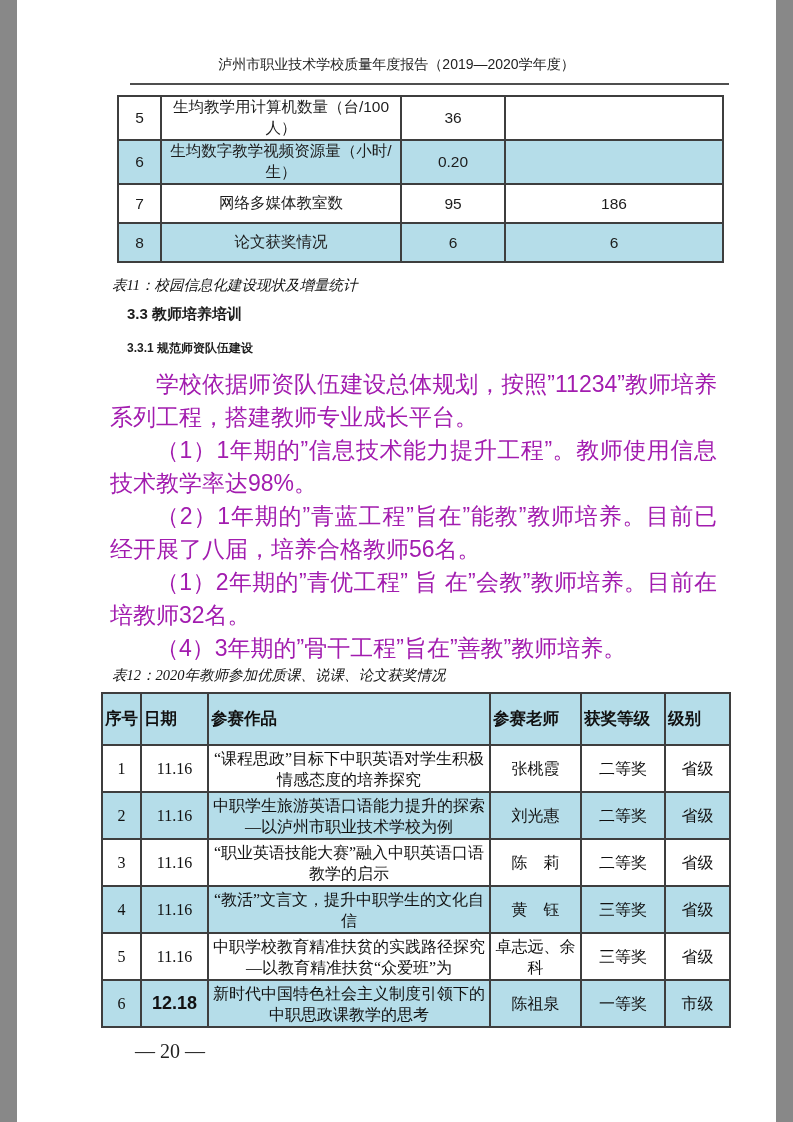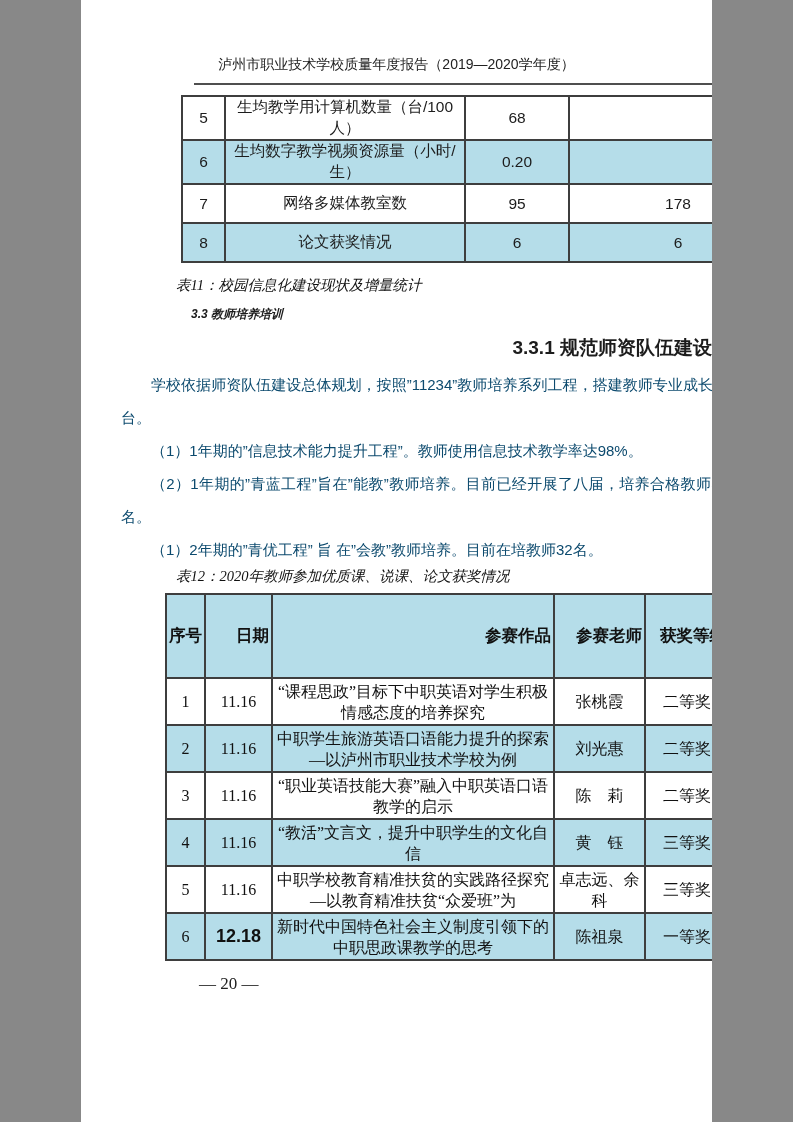--- a/index.html
+++ b/index.html
@@ -1,104 +1,105 @@
 <!DOCTYPE html>
 <html><head>
 <meta charset="utf-8">
 <style>
   html,body{margin:0;padding:0;background:#888;}
   .page{
-    width:631px;height:1122px;background:#ffffff;margin:0 auto;
+    width:759px;height:1122px;background:#ffffff;margin:0 auto;
     position:relative;overflow:hidden;
     font-family:"Liberation Sans", sans-serif;color:#1c1c1c;
   }
   
   .doc-header{padding-top:54px;text-align:center;font-size:14px;color:#222;line-height:20px;}
   .header-rule{margin:9px 0 0 113px;width:599px;border-top:2.5px solid #4f4f4f;height:0;}
   
   table{border-collapse:collapse;table-layout:fixed;}
   .t11{margin:10px 0 0 100px;width:605px;border:2px solid #3e3e3e;font-size:15.5px;}
   .t11 td{border:2px solid #3e3e3e;height:37px;text-align:center;vertical-align:middle;padding:0 4px;}
   .blue{background:#b5dde9;}
   
   .cap{margin:12px 16px 0 95px;font-family:"Liberation Serif", serif;font-style:italic;
        font-size:14.5px;color:#111;line-height:20px;}
   .cap2{margin:0 0 0 95px;}
   
-  .h2{margin:8px 0 0 110px;font-size:12px;font-weight:bold;line-height:22px;font-style:italic;}
-  .h3{margin:12px 0 0 110px;font-size:19px;font-weight:bold;line-height:22px;text-align:right;}
+  .h2{margin:8px 0 0 110px;font-size:15px;font-weight:bold;line-height:22px;}
+  .h3{margin:12px 0 0 110px;font-size:12px;font-weight:bold;line-height:22px;}
   
-  .para{margin:0 0 0 40px;width:607px;font-size:15px;line-height:33px;
-        text-indent:2em;text-align:justify;color:#0c4a6e;}
+  .para{margin:0 0 0 93px;width:607px;font-size:23px;line-height:33px;
+        text-indent:2em;text-align:justify;color:#a21caf;}
   .para.first{margin-top:9px;}
   
   .t12{margin:7px 0 0 84px;width:628px;border:2px solid #3e3e3e;
        font-family:"Liberation Serif", serif;font-size:16px;color:#111;}
   .t12 th{border:2px solid #3e3e3e;height:50px;background:#b5dde9;
-          font-weight:bold;text-align:right;vertical-align:middle;padding:16px 2px;font-size:16.5px;}
+          font-weight:bold;text-align:left;vertical-align:middle;padding:0 2px;font-size:16.5px;}
   .t12 td{border:2px solid #3e3e3e;height:43px;text-align:center;
           vertical-align:middle;padding:1px 4px;line-height:21px;}
   .t12 tr.blue td{background:#b5dde9;}
   .t12 td.date-bold{font-family:"Liberation Sans", sans-serif;font-weight:bold;font-size:18px;}
   
   .page-footer{margin:14px 0 0 118px;font-family:"Liberation Serif", serif;
-               font-size:17px;color:#222;line-height:18px;}
+               font-size:20px;color:#222;line-height:18px;}
 </style>
 </head>
 <body>
 
 <div class="page">
 
   <div class="doc-header">泸州市职业技术学校质量年度报告（2019—2020学年度）</div>
   <div class="header-rule"></div>
 
   <table class="t11">
     <colgroup>
         <col style="width:43px">
         <col style="width:240px">
         <col style="width:104px">
         <col style="width:218px">
       </colgroup>
     <tbody>
       <tr>
         <td>5</td>
         <td>生均教学用计算机数量（台/100人）</td>
-        <td>68</td>
+        <td>36</td>
         <td></td>
       </tr>
       <tr class="blue">
         <td>6</td>
         <td>生均数字教学视频资源量（小时/生）</td>
         <td>0.20</td>
         <td></td>
       </tr>
       <tr>
         <td>7</td>
         <td>网络多媒体教室数</td>
         <td>95</td>
-        <td>178</td>
+        <td>186</td>
       </tr>
       <tr class="blue">
         <td>8</td>
         <td>论文获奖情况</td>
         <td>6</td>
         <td>6</td>
       </tr>
     </tbody>
   </table>
 
   <div class="cap">表11：校园信息化建设现状及增量统计</div>
 
   <div class="h2">3.3 教师培养培训</div>
   <div class="h3">3.3.1 规范师资队伍建设</div>
 
   <p class="para first">学校依据师资队伍建设总体规划，按照”11234”教师培养系列工程，搭建教师专业成长平台。</p>
   <p class="para">（1）1年期的”信息技术能力提升工程”。教师使用信息技术教学率达98%。</p>
   <p class="para">（2）1年期的”青蓝工程”旨在”能教”教师培养。目前已经开展了八届，培养合格教师56名。</p>
   <p class="para">（1）2年期的”青优工程” 旨 在”会教”教师培养。目前在培教师32名。</p>
+  <p class="para">（4）3年期的”骨干工程”旨在”善教”教师培养。</p>
 
   <div class="cap cap2">表12：2020年教师参加优质课、说课、论文获奖情况</div>
 
   <table class="t12">
     <colgroup>
         <col style="width:39px">
         <col style="width:67px">
         <col style="width:282px">
         <col style="width:91px">
         <col style="width:84px">

